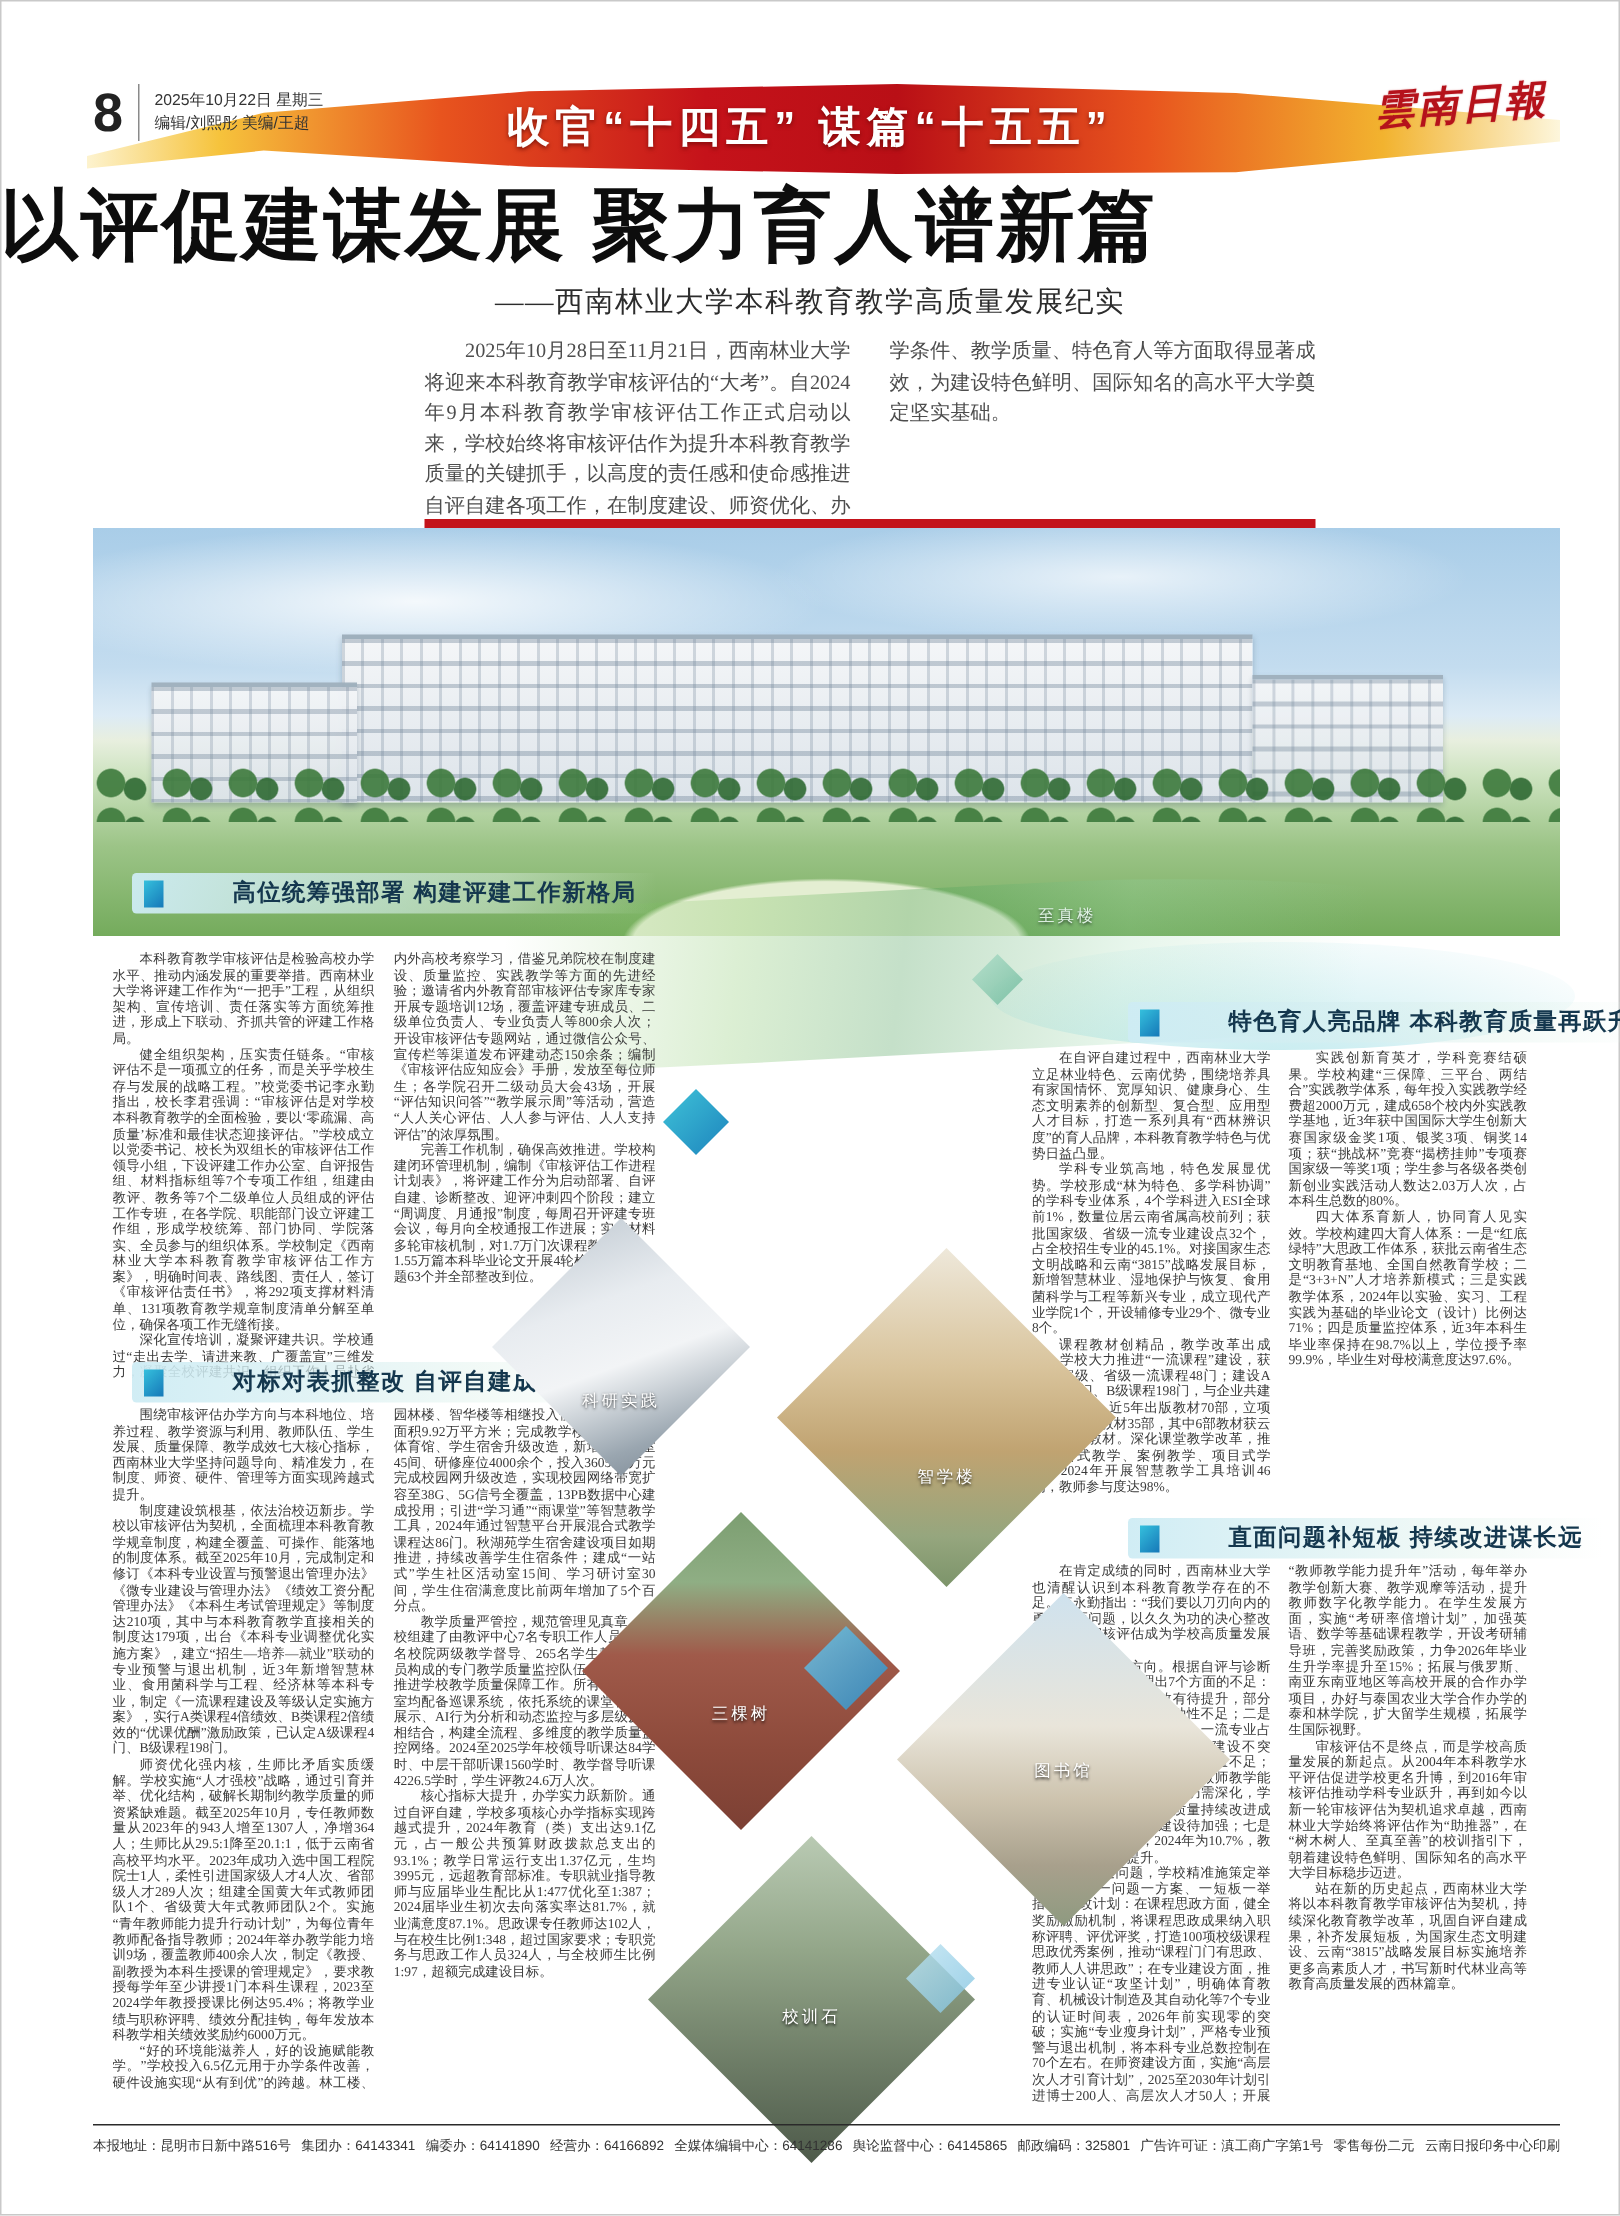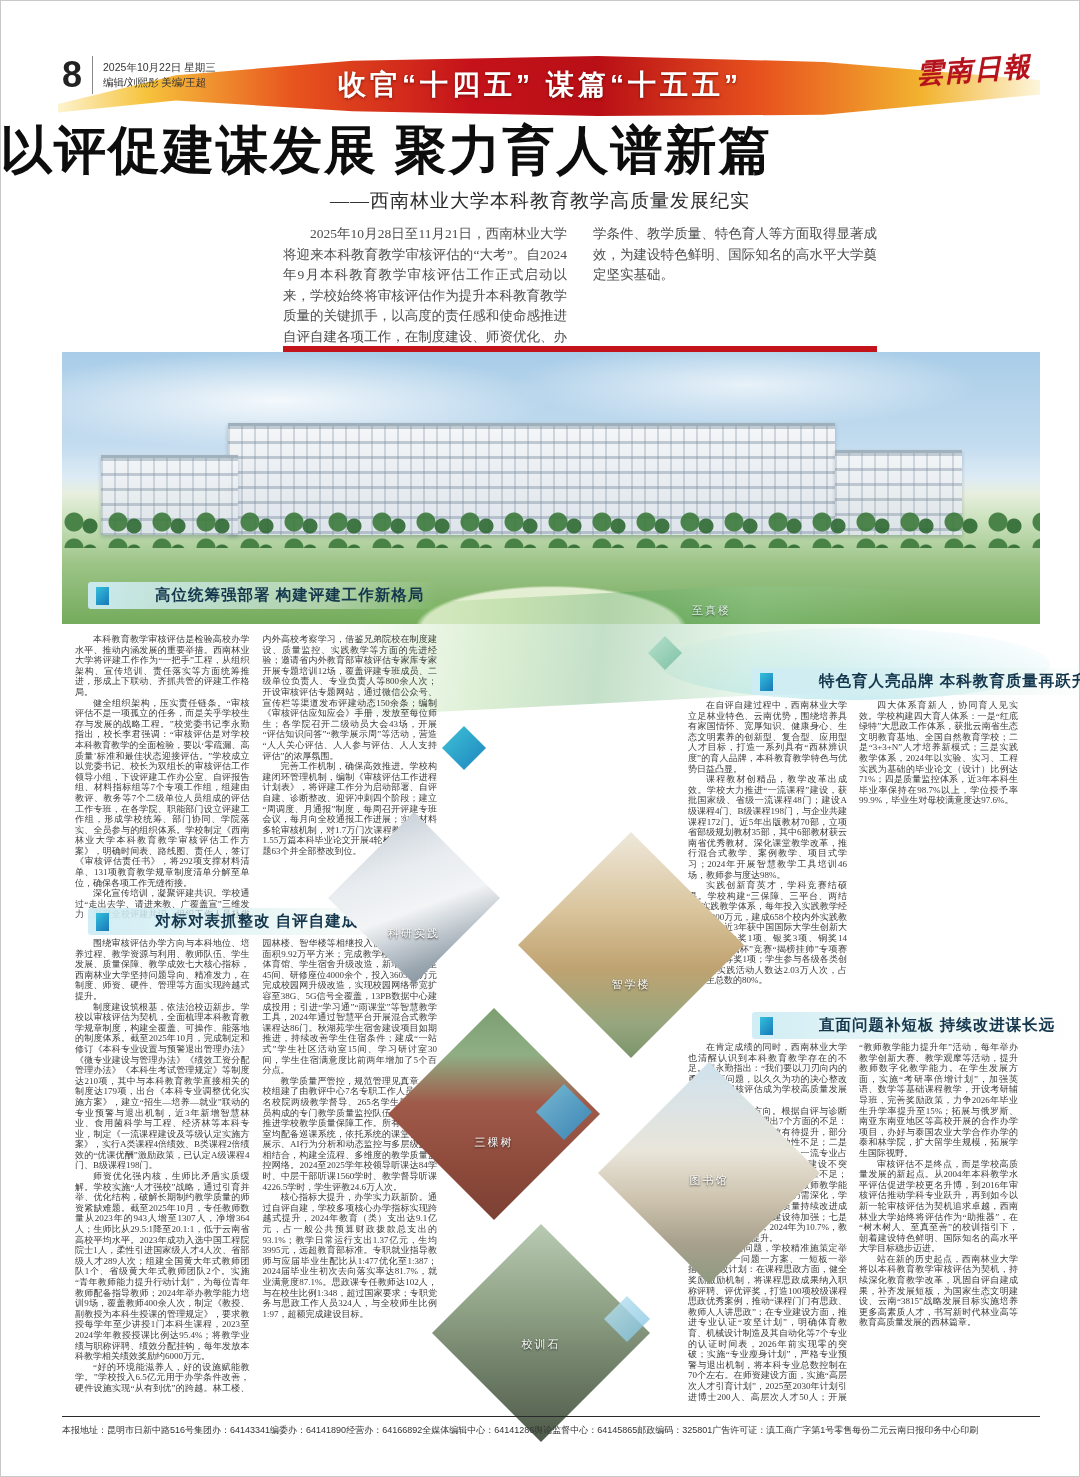--- a/index.html
+++ b/index.html
@@ -94,21 +94,21 @@
     background:linear-gradient(180deg,#cfe2ee 0%,#e9e5da 40%,#cdc3ae 62%,#a8a08c 82%,#8e9a80 100%);}
   .d-rock{left:432px;top:1224px;width:218px;height:218px;
     background:linear-gradient(180deg,#b9cab3 0%,#93a689 35%,#77876f 60%,#5d6b58 85%,#4e5a4a 100%);}
   .d-deco{box-shadow:none;}
   .dd1{left:442px;top:726px;width:44px;height:44px;background:linear-gradient(135deg,#3fc3d8,#1d84bd);}
   .dd2{left:536px;top:1084px;width:56px;height:56px;background:linear-gradient(135deg,#6fc6e8,#2b8ec9);opacity:.85;}
   .dd3{left:604px;top:1296px;width:46px;height:46px;background:linear-gradient(135deg,#bfe4f2,#7fc2e0);opacity:.8;}
   .dd4{left:648px;top:636px;width:34px;height:34px;background:linear-gradient(135deg,#aadcc8,#5bb08f);opacity:.7;}
   
   .footer{position:absolute;left:62px;top:1416px;width:978px;border-top:1.5px solid #2a2a2a;padding-top:7px;
-    display:flex;white-space:nowrap;
+    display:flex;justify-content:space-between;white-space:nowrap;
     font-family:"Liberation Sans","DejaVu Sans",sans-serif;font-size:9px;color:#333;}
 </style>
 </head>
 <body>
 
 <div class="page">
 
   <div class="ribbon"></div>
   <div class="ribbon-text">收官“十四五” 谋篇“十五五”</div>
   <div class="pageno-block">
@@ -164,20 +164,21 @@
       <p>教学质量严管控，规范管理见真章。学校组建了由教评中心7名专职工作人员、138名校院两级教学督导、265名学生教学信息员构成的专门教学质量监控队伍，多方协同推进学校教学质量保障工作。所有多媒体教室均配备巡课系统，依托系统的课堂音视频展示、AI行为分析和动态监控与多层级反馈相结合，构建全流程、多维度的教学质量监控网络。2024至2025学年校领导听课达84学时、中层干部听课1560学时、教学督导听课4226.5学时，学生评教24.6万人次。</p>
       <p>核心指标大提升，办学实力跃新阶。通过自评自建，学校多项核心办学指标实现跨越式提升，2024年教育（类）支出达9.1亿元，占一般公共预算财政拨款总支出的93.1%；教学日常运行支出1.37亿元，生均3995元，远超教育部标准。专职就业指导教师与应届毕业生配比从1:477优化至1:387；2024届毕业生初次去向落实率达81.7%，就业满意度87.1%。思政课专任教师达102人，与在校生比例1:348，超过国家要求；专职党务与思政工作人员324人，与全校师生比例1:97，超额完成建设目标。</p>
     </div>
 
   <div class="sec-head sh3">
     <span class="sec-sq"></span>
     <span class="sec-title">特色育人亮品牌 本科教育质量再跃升</span>
   </div>
   <div class="sec-text st3">
       <p>在自评自建过程中，西南林业大学立足林业特色、云南优势，围绕培养具有家国情怀、宽厚知识、健康身心、生态文明素养的创新型、复合型、应用型人才目标，打造一系列具有“西林辨识度”的育人品牌，本科教育教学特色与优势日益凸显。</p>
+      <p>学科专业筑高地，特色发展显优势。学校形成“林为特色、多学科协调”的学科专业体系，4个学科进入ESI全球前1%，数量位居云南省属高校前列；获批国家级、省级一流专业建设点32个，占全校招生专业的45.1%。对接国家生态文明战略和云南“3815”战略发展目标，新增智慧林业、湿地保护与恢复、食用菌科学与工程等新兴专业，成立现代产业学院1个，开设辅修专业29个、微专业8个。</p>
       <p>课程教材创精品，教学改革出成效。学校大力推进“一流课程”建设，获批国家级、省级一流课程48门；建设A级课程4门、B级课程198门，与企业共建课程172门。近5年出版教材70部，立项省部级规划教材35部，其中6部教材获云南省优秀教材。深化课堂教学改革，推行混合式教学、案例教学、项目式学习；2024年开展智慧教学工具培训46场，教师参与度达98%。</p>
       <p>实践创新育英才，学科竞赛结硕果。学校构建“三保障、三平台、两结合”实践教学体系，每年投入实践教学经费超2000万元，建成658个校内外实践教学基地，近3年获中国国际大学生创新大赛国家级金奖1项、银奖3项、铜奖14项；获“挑战杯”竞赛“揭榜挂帅”专项赛国家级一等奖1项；学生参与各级各类创新创业实践活动人数达2.03万人次，占本科生总数的80%。</p>
       <p>四大体系育新人，协同育人见实效。学校构建四大育人体系：一是“红底绿特”大思政工作体系，获批云南省生态文明教育基地、全国自然教育学校；二是“3+3+N”人才培养新模式；三是实践教学体系，2024年以实验、实习、工程实践为基础的毕业论文（设计）比例达71%；四是质量监控体系，近3年本科生毕业率保持在98.7%以上，学位授予率99.9%，毕业生对母校满意度达97.6%。</p>
     </div>
 
   <div class="sec-head sh4">
     <span class="sec-sq"></span>
     <span class="sec-title">直面问题补短板 持续改进谋长远</span>
   </div>
   <div class="sec-text st4">

